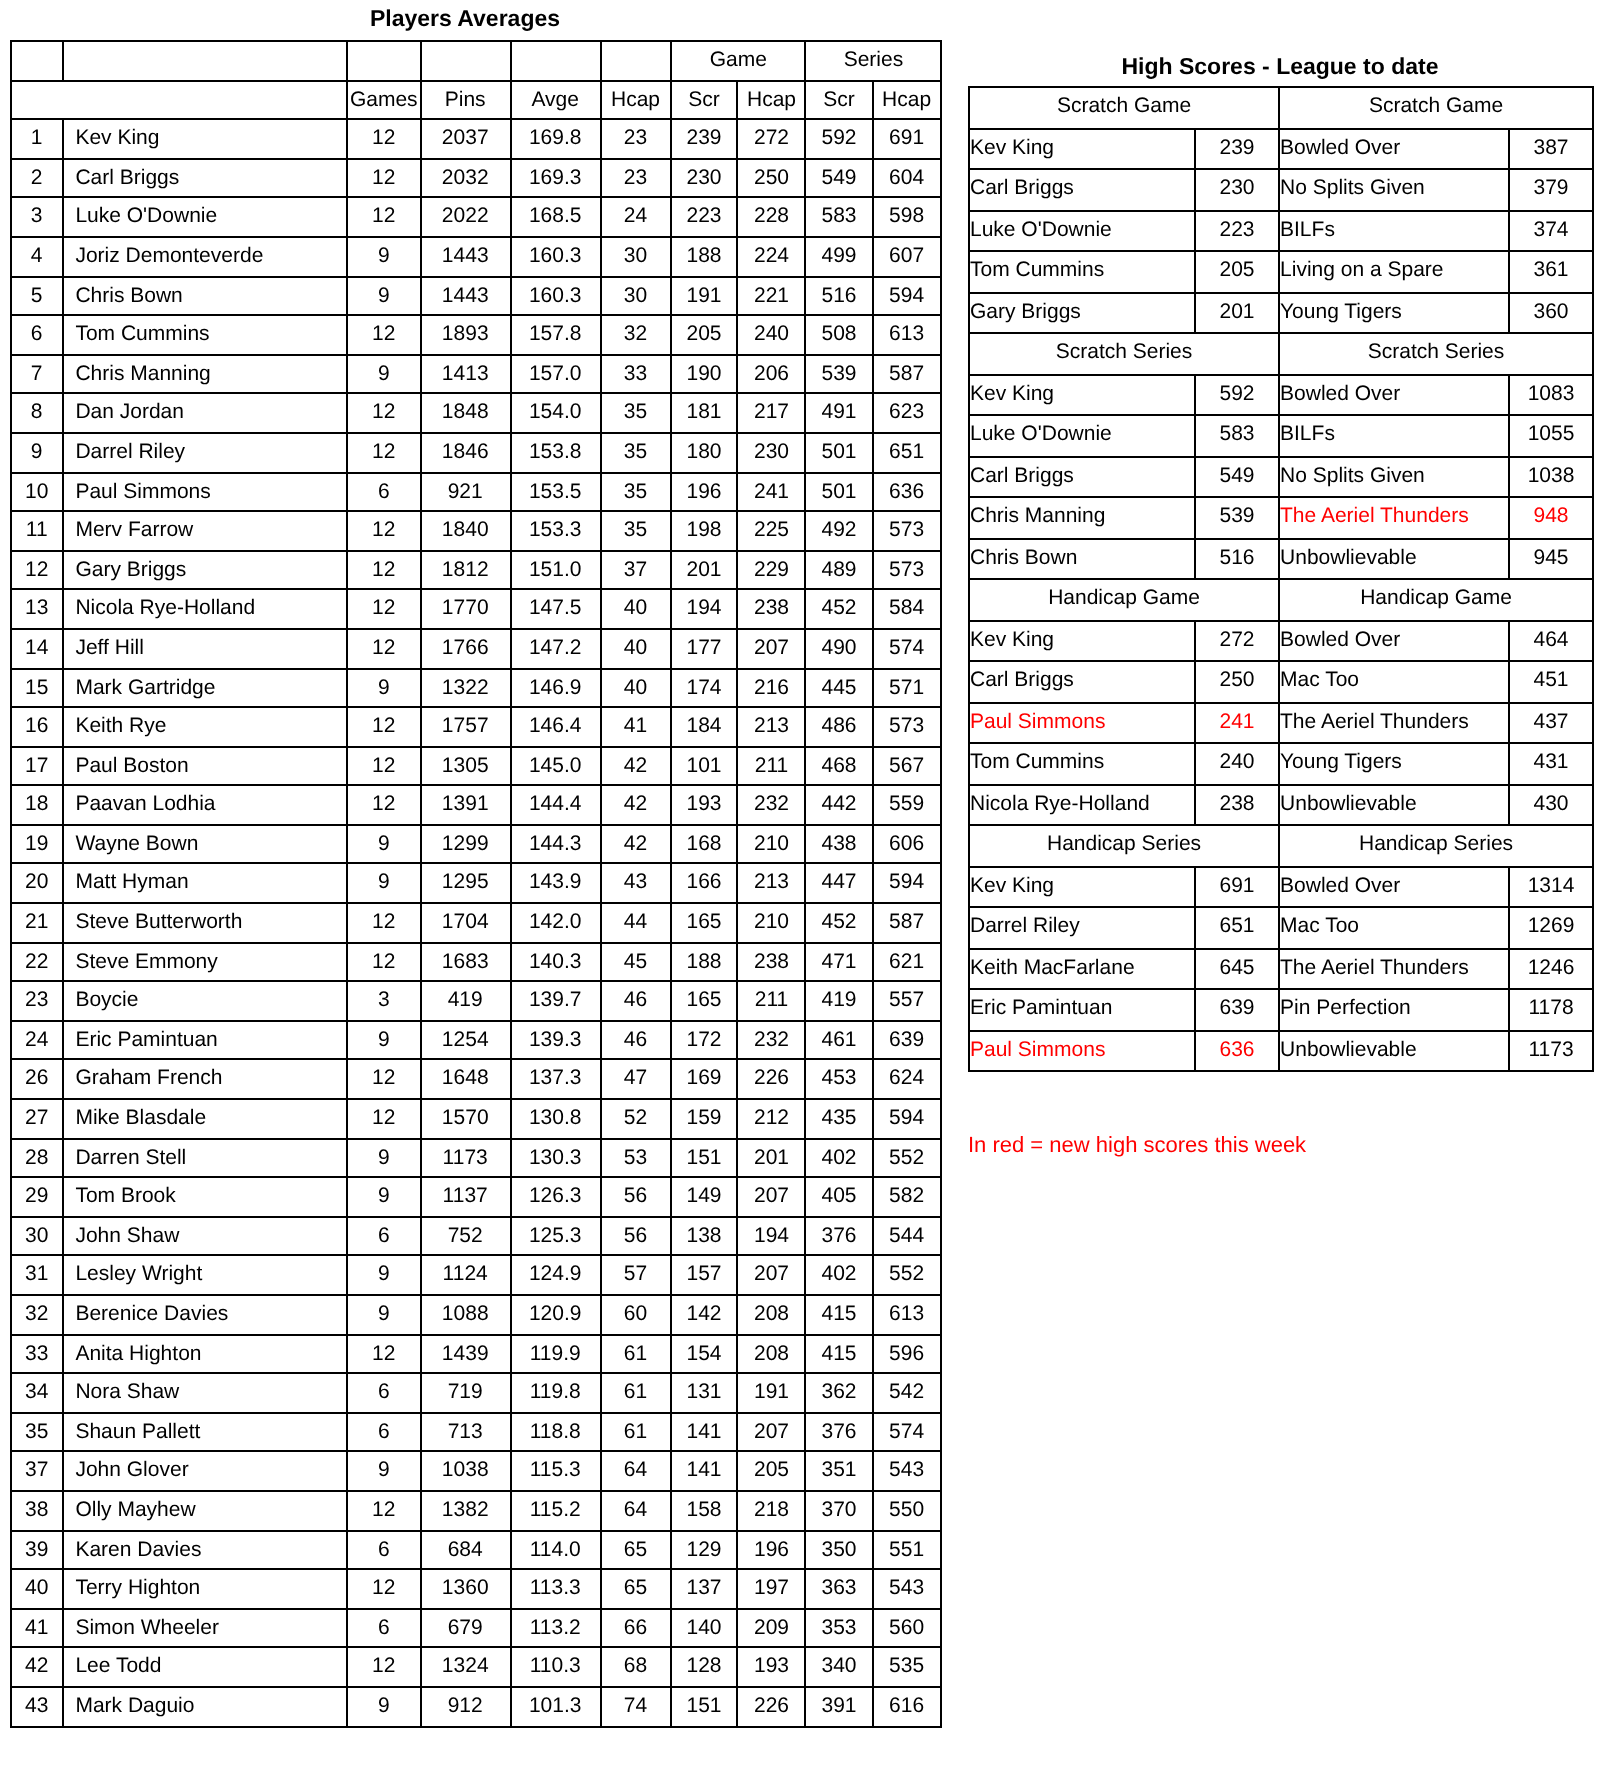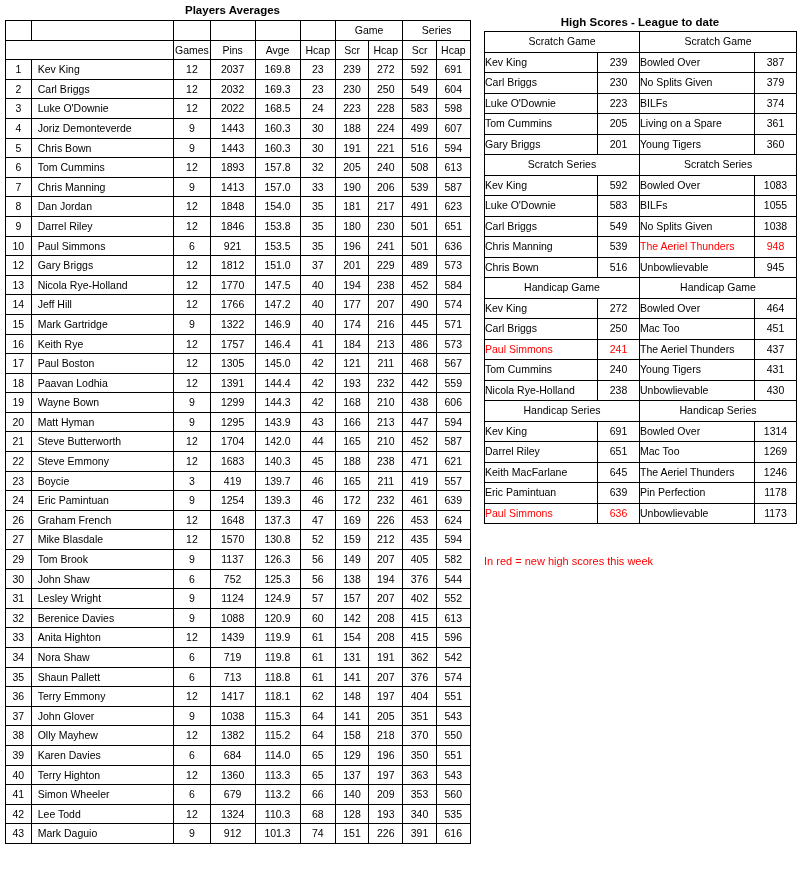--- a/index.html
+++ b/index.html
@@ -91,21 +91,21 @@
     border-left: 1px solid #000;
     border-top: 1px solid #000;
     border-bottom: none;
     border-right: none;
   }
 
   
   .right-panel {
     position: absolute;
     left: 484px;
-    top: 16px;
+    top: 28px;
     width: 312px;
   }
   .hs-title {
     text-align: center;
     font-weight: bold;
     font-size: 11.5px;
     width: 312px;
     padding-bottom: 3px;
   }
   .hs-subheads {
@@ -306,20 +306,32 @@
             <td class="num">6</td>
             <td class="num">921</td>
             <td class="num">153.5</td>
             <td class="num">35</td>
             <td class="num">196</td>
             <td class="num">241</td>
             <td class="num">501</td>
             <td class="num">636</td>
           </tr>
           <tr>
+            <td class="rank">11</td>
+            <td class="name">Merv Farrow</td>
+            <td class="num">12</td>
+            <td class="num">1840</td>
+            <td class="num">153.3</td>
+            <td class="num">35</td>
+            <td class="num">198</td>
+            <td class="num">225</td>
+            <td class="num">492</td>
+            <td class="num">573</td>
+          </tr>
+          <tr>
             <td class="rank">12</td>
             <td class="name">Gary Briggs</td>
             <td class="num">12</td>
             <td class="num">1812</td>
             <td class="num">151.0</td>
             <td class="num">37</td>
             <td class="num">201</td>
             <td class="num">229</td>
             <td class="num">489</td>
             <td class="num">573</td>
@@ -372,21 +384,21 @@
             <td class="num">486</td>
             <td class="num">573</td>
           </tr>
           <tr>
             <td class="rank">17</td>
             <td class="name">Paul Boston</td>
             <td class="num">12</td>
             <td class="num">1305</td>
             <td class="num">145.0</td>
             <td class="num">42</td>
-            <td class="num">121</td>
+            <td class="num">101</td>
             <td class="num">211</td>
             <td class="num">468</td>
             <td class="num">567</td>
           </tr>
           <tr>
             <td class="rank">18</td>
             <td class="name">Paavan Lodhia</td>
             <td class="num">12</td>
             <td class="num">1391</td>
             <td class="num">144.4</td>
@@ -486,20 +498,32 @@
             <td class="num">12</td>
             <td class="num">1570</td>
             <td class="num">130.8</td>
             <td class="num">52</td>
             <td class="num">159</td>
             <td class="num">212</td>
             <td class="num">435</td>
             <td class="num">594</td>
           </tr>
           <tr>
+            <td class="rank">28</td>
+            <td class="name">Darren Stell</td>
+            <td class="num">9</td>
+            <td class="num">1173</td>
+            <td class="num">130.3</td>
+            <td class="num">53</td>
+            <td class="num">151</td>
+            <td class="num">201</td>
+            <td class="num">402</td>
+            <td class="num">552</td>
+          </tr>
+          <tr>
             <td class="rank">29</td>
             <td class="name">Tom Brook</td>
             <td class="num">9</td>
             <td class="num">1137</td>
             <td class="num">126.3</td>
             <td class="num">56</td>
             <td class="num">149</td>
             <td class="num">207</td>
             <td class="num">405</td>
             <td class="num">582</td>
@@ -568,32 +592,20 @@
             <td class="rank">35</td>
             <td class="name">Shaun Pallett</td>
             <td class="num">6</td>
             <td class="num">713</td>
             <td class="num">118.8</td>
             <td class="num">61</td>
             <td class="num">141</td>
             <td class="num">207</td>
             <td class="num">376</td>
             <td class="num">574</td>
-          </tr>
-          <tr>
-            <td class="rank">36</td>
-            <td class="name">Terry Emmony</td>
-            <td class="num">12</td>
-            <td class="num">1417</td>
-            <td class="num">118.1</td>
-            <td class="num">62</td>
-            <td class="num">148</td>
-            <td class="num">197</td>
-            <td class="num">404</td>
-            <td class="num">551</td>
           </tr>
           <tr>
             <td class="rank">37</td>
             <td class="name">John Glover</td>
             <td class="num">9</td>
             <td class="num">1038</td>
             <td class="num">115.3</td>
             <td class="num">64</td>
             <td class="num">141</td>
             <td class="num">205</td>

